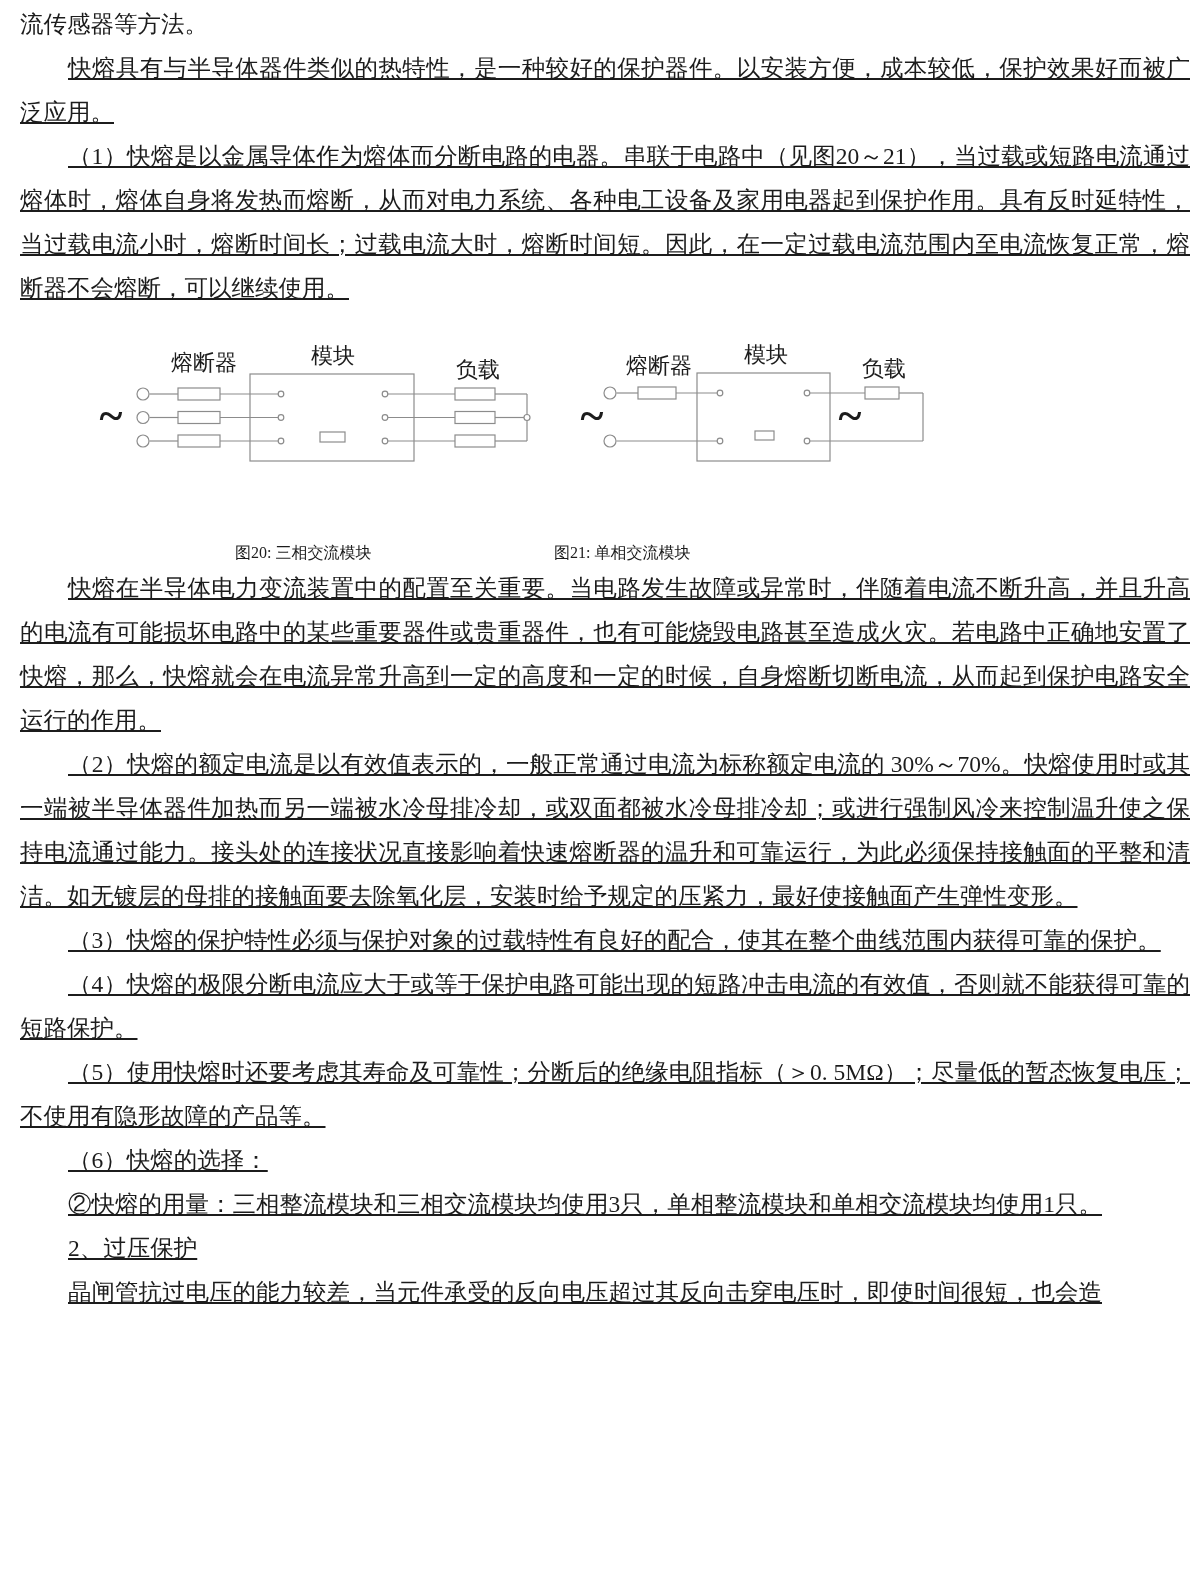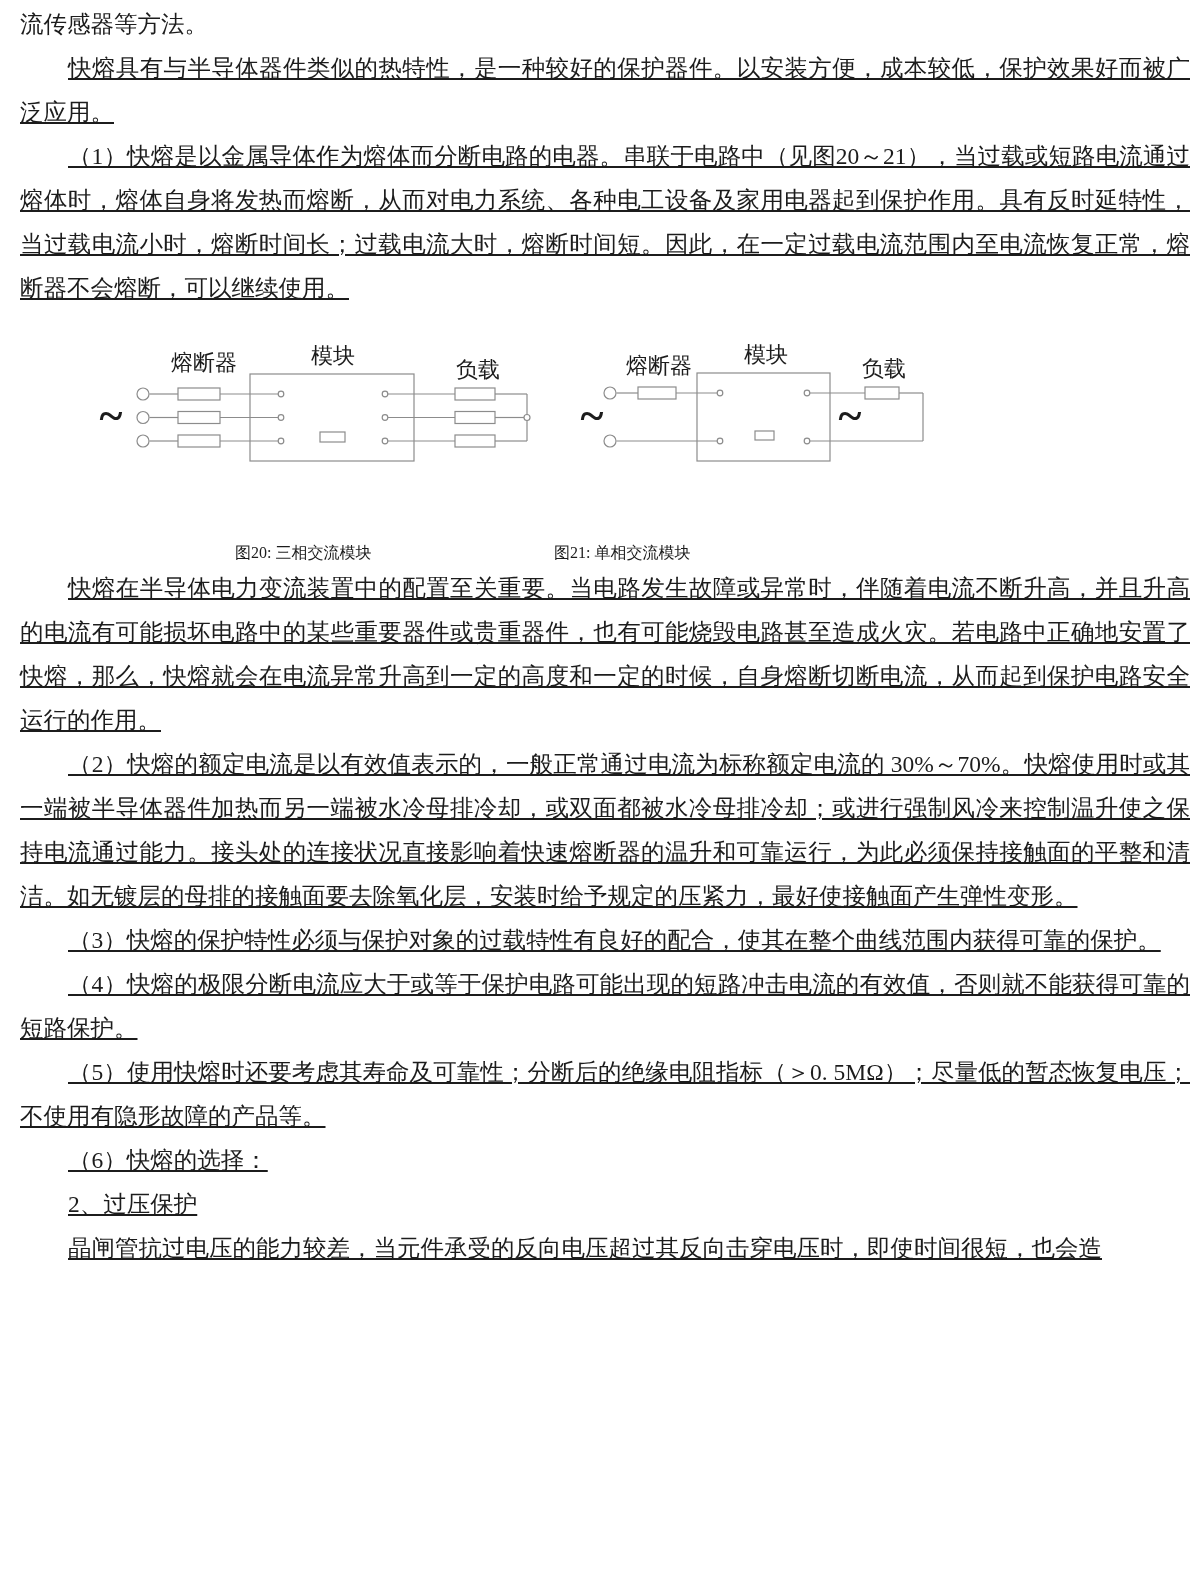--- a/index.html
+++ b/index.html
@@ -134,16 +134,17 @@
     <div class="fig-caption cap-20">图20: 三相交流模块</div>
     <div class="fig-caption cap-21">图21: 单相交流模块</div>
   </div>
 
   <p class="para indent">快熔在半导体电力变流装置中的配置至关重要。当电路发生故障或异常时，伴随着电流不断升高，并且升高的电流有可能损坏电路中的某些重要器件或贵重器件，也有可能烧毁电路甚至造成火灾。若电路中正确地安置了快熔，那么，快熔就会在电流异常升高到一定的高度和一定的时候，自身熔断切断电流，从而起到保护电路安全运行的作用。</p>
   <p class="para indent">（2）快熔的额定电流是以有效值表示的，一般正常通过电流为标称额定电流的 30%～70%。快熔使用时或其一端被半导体器件加热而另一端被水冷母排冷却，或双面都被水冷母排冷却；或进行强制风冷来控制温升使之保持电流通过能力。接头处的连接状况直接影响着快速熔断器的温升和可靠运行，为此必须保持接触面的平整和清洁。如无镀层的母排的接触面要去除氧化层，安装时给予规定的压紧力，最好使接触面产生弹性变形。</p>
   <p class="para indent">（3）快熔的保护特性必须与保护对象的过载特性有良好的配合，使其在整个曲线范围内获得可靠的保护。</p>
   <p class="para indent">（4）快熔的极限分断电流应大于或等于保护电路可能出现的短路冲击电流的有效值，否则就不能获得可靠的短路保护。</p>
   <p class="para indent">（5）使用快熔时还要考虑其寿命及可靠性；分断后的绝缘电阻指标（＞0. 5MΩ）；尽量低的暂态恢复电压；不使用有隐形故障的产品等。</p>
   <p class="para indent">（6）快熔的选择：</p>
+  <p class="para indent">②快熔的用量：三相整流模块和三相交流模块均使用3只，单相整流模块和单相交流模块均使用1只。</p>
   <p class="para indent">2、过压保护</p>
   <p class="para indent">晶闸管抗过电压的能力较差，当元件承受的反向电压超过其反向击穿电压时，即使时间很短，也会造</p>
 
 </div>
 
 </body></html>

